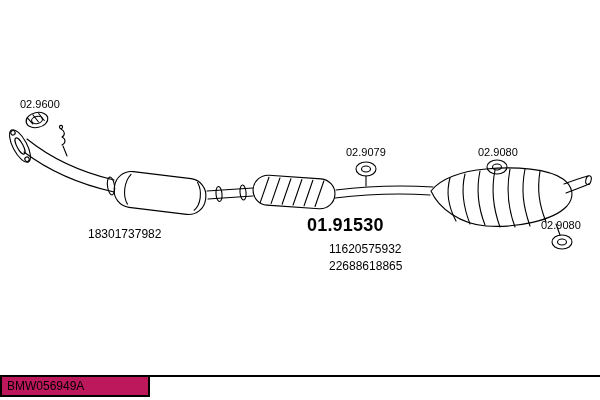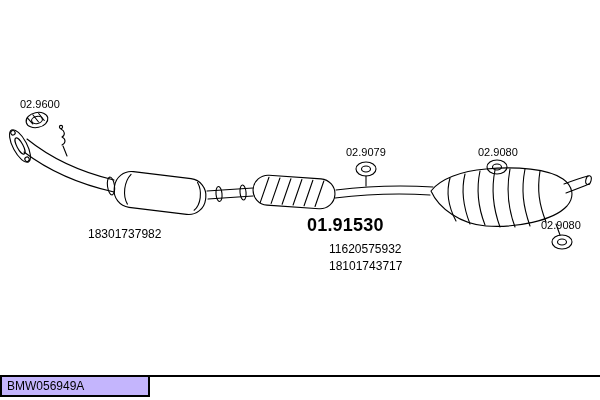--- a/index.html
+++ b/index.html
@@ -46,21 +46,21 @@
     background: #000;
   }
   .footer-box {
     position: absolute;
     left: 0;
     top: 375px;
     width: 150px;
     height: 22px;
     border: 2px solid #000;
     box-sizing: border-box;
-    background: #c4b5fd;
+    background: #be185d;
     display: flex;
     align-items: center;
     padding-left: 5px;
     font-size: 12px;
     color: #000;
   }
 </style>
 </head>
 <body>
 
@@ -154,21 +154,21 @@
   </svg>
 
   <div class="lbl code" style="left:20px; top:99px;">02.9600</div>
 
   <div class="lbl pn" style="left:88px; top:228px;">18301737982</div>
 
   <div class="lbl code" style="left:346px; top:147px;">02.9079</div>
 
   <div class="lbl big-code" style="left:307px; top:216px;text-align:center;">01.91530</div>
   <div class="lbl pn" style="left:329px; top:243px;">11620575932</div>
-  <div class="lbl pn" style="left:329px; top:260px;">18101743717</div>
+  <div class="lbl pn" style="left:329px; top:260px;">22688618865</div>
 
   <div class="lbl code" style="left:478px; top:147px;">02.9080</div>
 
   <div class="lbl code" style="left:541px; top:220px;">02.9080</div>
 
   <div class="strip-line"></div>
   <div class="footer-box">
     <span>BMW056949A</span>
   </div>
 

